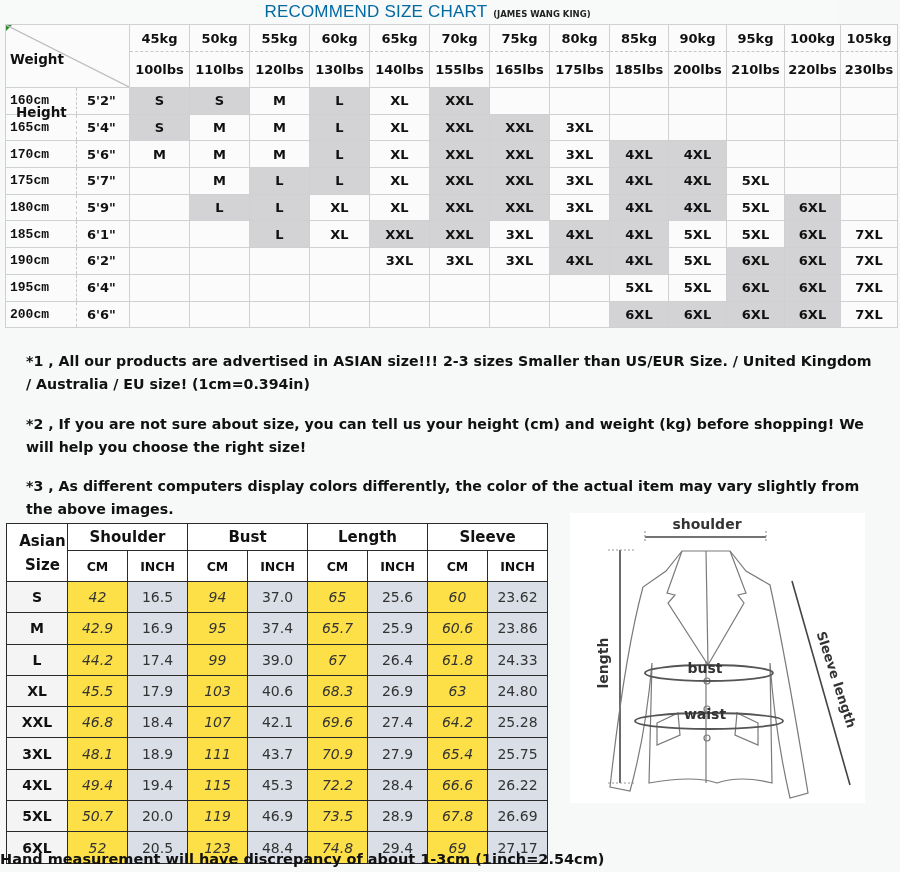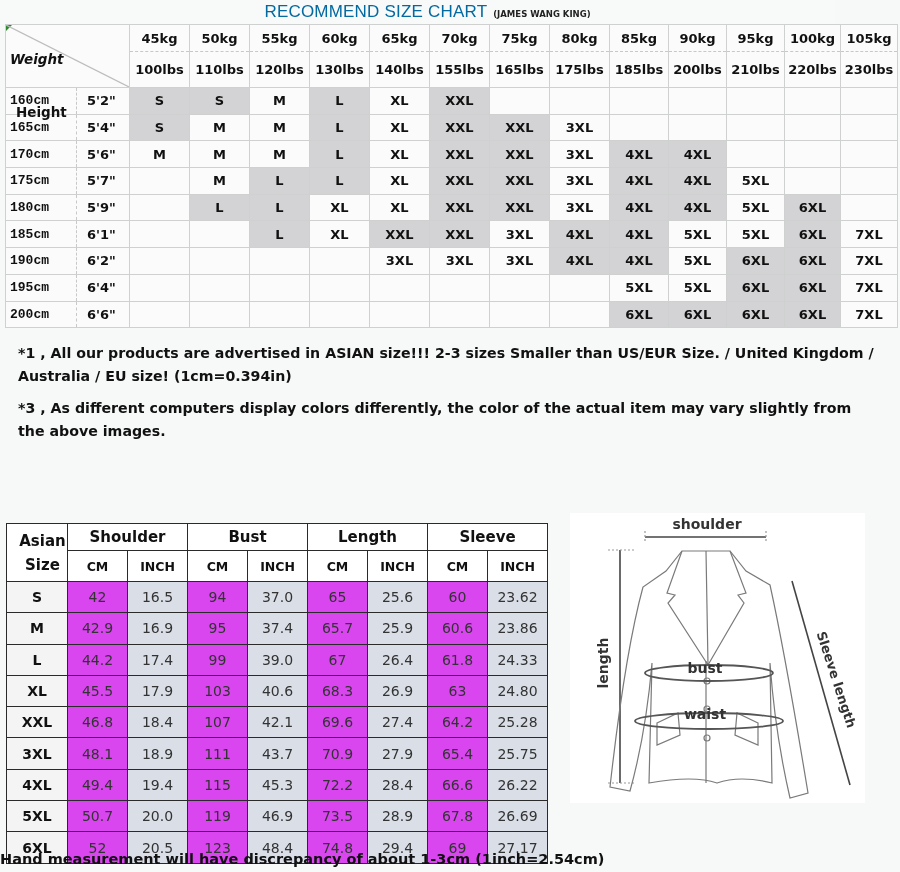--- a/index.html
+++ b/index.html
@@ -11,41 +11,41 @@
     .title-main { font-family: "Liberation Sans", sans-serif; font-size: 17px; color: #0369a1; letter-spacing: 0.2px; line-height: 24px; }
     .title-sub { font-family: "DejaVu Sans", sans-serif; font-size: 8.5px; font-weight: bold; color: #222; }
 
     
     table.rec { position: absolute; left: 5px; top: 24px; border-collapse: collapse; table-layout: fixed; background: #fbfbfb; }
     table.rec td { border: 1px solid #cfd0d0; height: 26.7px; font-size: 13px; font-weight: bold; text-align: center; padding: 0; white-space: nowrap; color: #111; }
     table.rec td.h-kg { height: 27px; border-bottom: 1px dashed #c8c8c8; }
     table.rec td.h-lbs { height: 36px; border-top: 1px dashed #c8c8c8; }
     table.rec td.corner { position: relative; text-align: left; vertical-align: bottom; border-right: 1px solid #cfd0d0; }
     table.rec td.corner .diag { position: absolute; left: 0; top: 0; width: 100%; height: 100%; }
-    table.rec td.corner .w { position: absolute; left: 4px; top: 26px; font-size: 13.5px; font-style: italic; }
+    table.rec td.corner .w { position: absolute; left: 4px; top: 26px; font-size: 13.5px; }
     table.rec td.corner .h { position: absolute; left: 10px; top: 48px; font-size: 13.5px; margin-top: 31px; }
     table.rec td.corner .tri { position: absolute; left: 0; top: 0; width: 0; height: 0;
       border-top: 6px solid #2b8a2b; border-right: 6px solid transparent; }
     table.rec td.cm { text-align: left; padding-left: 4px; border-right: 1px dashed #c8c8c8; font-family: Liberation Mono, monospace; }
     table.rec td.ft { text-align: left; padding-left: 10px; border-left: 1px dashed #c8c8c8; }
     table.rec td.g { background: #d3d2d4; }
 
     
     .notes { position: absolute; left: 10px; top: 334px; width: 880px; font-size: 14.2px; font-weight: bold; line-height: 23.3px; color: #111; }
-    .notes p { margin: 8px; }
+    .notes p { margin: 16px; }
 
     
     table.meas { position: absolute; left: 6px; top: 523px; border-collapse: collapse; table-layout: fixed; background: #fff; }
     table.meas td { border: 1px solid #2a2a2a; text-align: center; padding: 0; font-size: 14px; color: #333; }
     table.meas .hdr1 td { height: 27px; font-size: 15px; font-weight: bold; color: #111; }
     table.meas .hdr2 td { height: 31px; font-size: 12.5px; font-weight: bold; color: #111; }
     table.meas td.asian { font-size: 15px; font-weight: bold; color: #111; line-height: 24px; padding-left: 11px; }
     table.meas td.sz { font-weight: bold; color: #111; background: #f4f4f4; }
     table.meas tbody tr td { height: 31.3px; }
-    table.meas td.c { background: #d946ef; }
+    table.meas td.c { background: #fde047; font-style: italic; }
     table.meas td.i { background: #d9dee7; }
 
     
     .diagram { position: absolute; left: 570px; top: 513px; width: 295px; height: 290px; background: #fff; }
     .diagram svg { width: 100%; height: 100%; }
     .dlabel { font-family: "DejaVu Sans", sans-serif; font-weight: bold; fill: #333; }
 
     .footer { position: absolute; left: 0; top: 851px; width: 844px; text-align: left; font-size: 14.5px; font-weight: bold; color: #111; }
   </style>
 </head>
@@ -264,20 +264,21 @@
         <td class="sz g">6XL</td>
         <td class="sz g">6XL</td>
         <td class="sz g">6XL</td>
         <td class="sz">7XL</td>
       </tr>
     </tbody>
 </table>
 
 <div class="notes" id="notes">
     <p>*1 , All our products are advertised in ASIAN size!!! 2-3 sizes Smaller than US/EUR Size. / United Kingdom / Australia / EU size! (1cm=0.394in)</p>
+    <p>*2 , If you are not sure about size, you can tell us your height (cm) and weight (kg) before shopping! We will help you choose the right size!</p>
     <p>*3 , As different computers display colors differently, the color of the actual item may vary slightly from the above images.</p>
   </div>
 
 <table class="meas" id="meas">
   <colgroup>
     <col style="width:61px">
     <col style="width:60px">
       <col style="width:60px">
       <col style="width:60px">
       <col style="width:60px">

